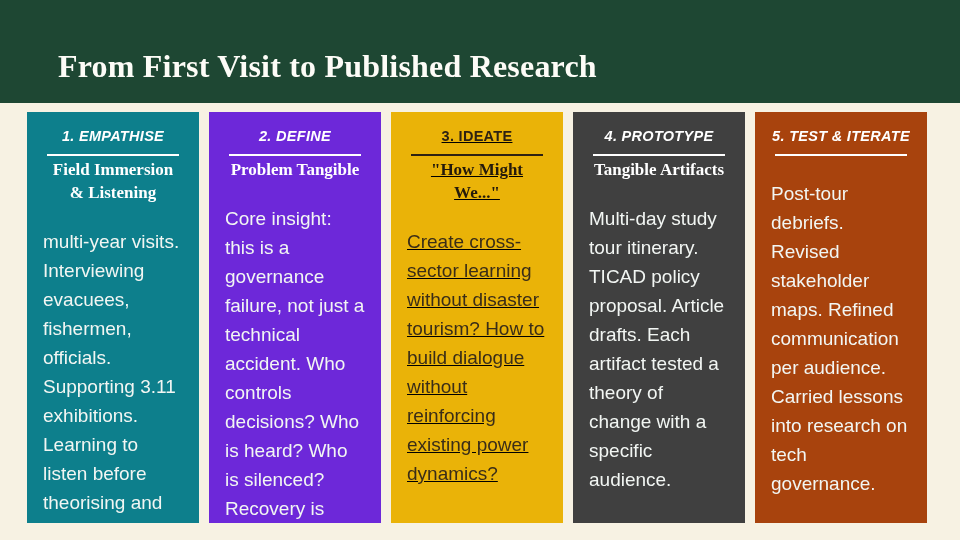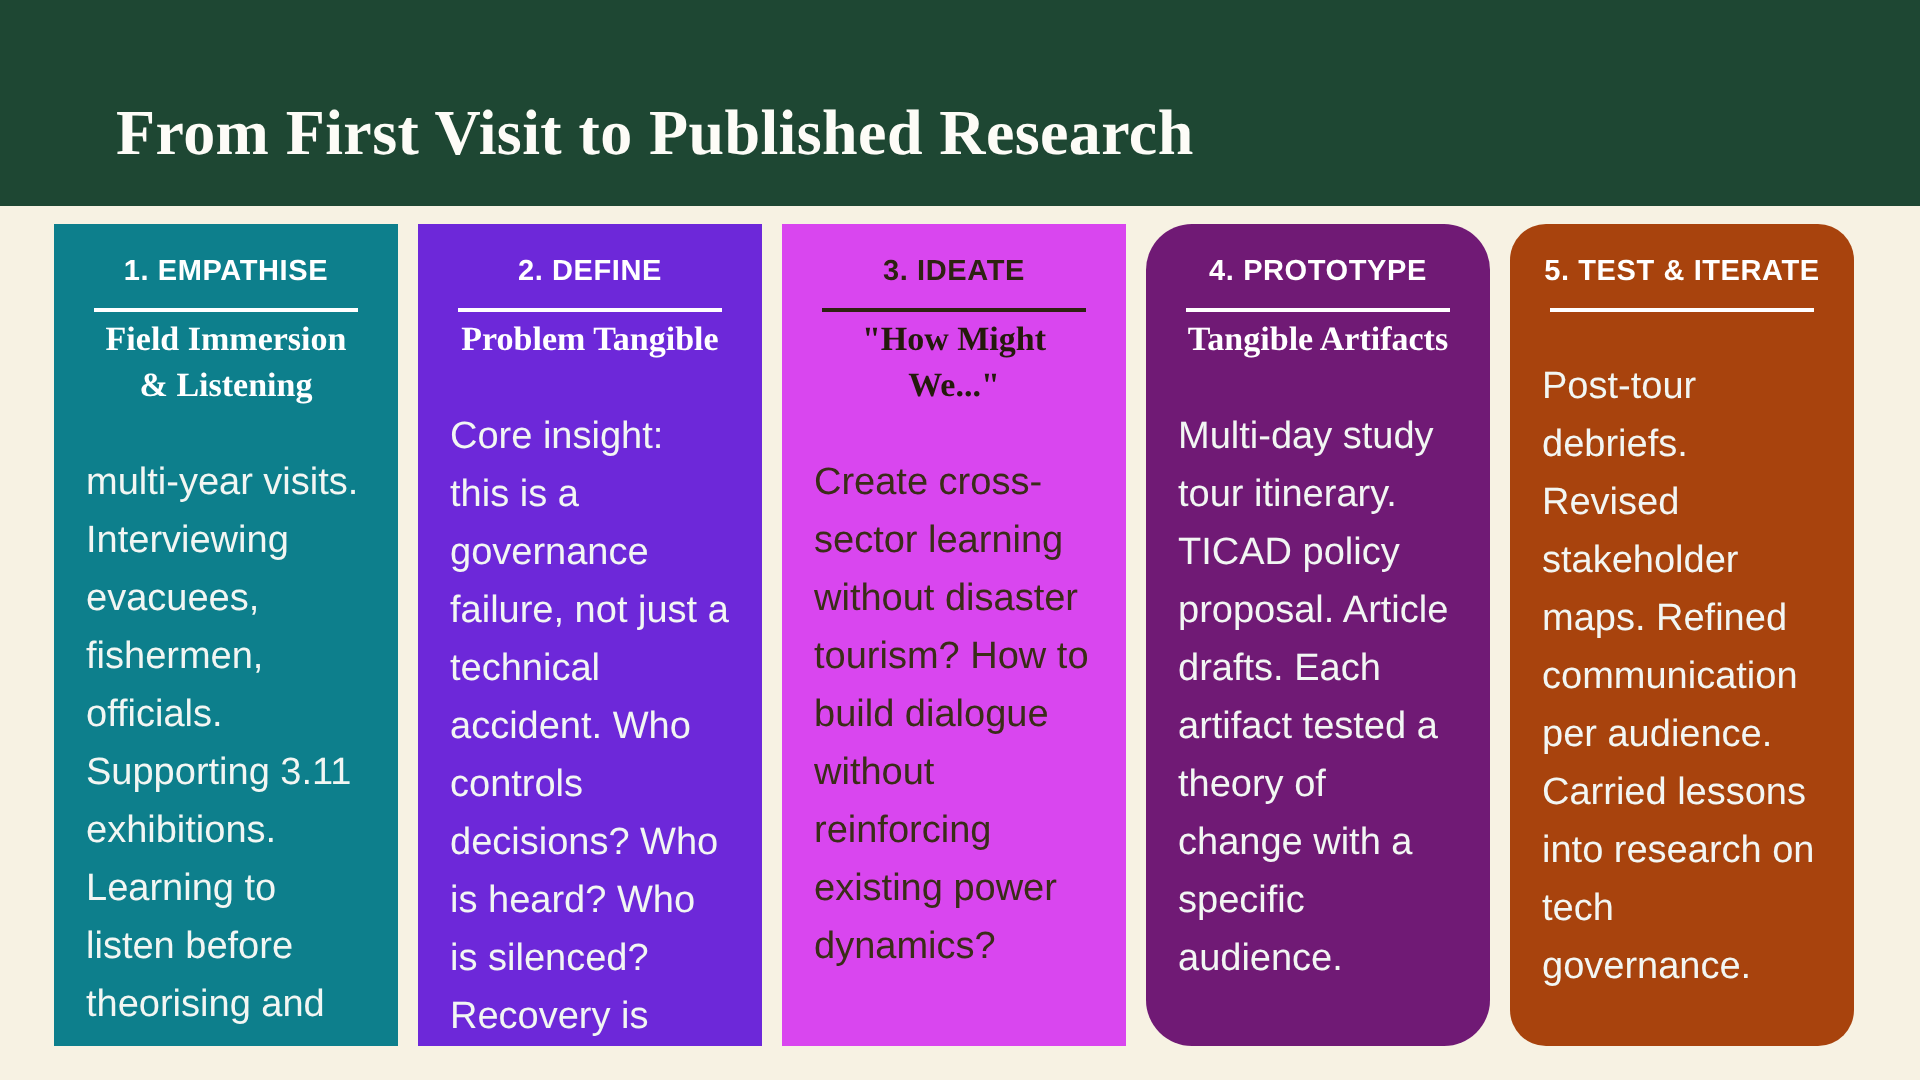--- a/index.html
+++ b/index.html
@@ -85,21 +85,21 @@
   .col-body {
     font-family: "Liberation Sans", sans-serif;
     font-size: 19px;
     line-height: 29px;
     text-align: left;
     margin-top: 23px;
     padding: 0 2px 0 2px;
   }
 
   
-  .light .col-head { color: #ffffff; }
+  .light .col-head { color: #ffffff; font-style: italic; }
   .light .divider { border-color: #ffffff; }
   .light .col-sub { color: #ffffff; }
   .light .col-body { color: #f2f6f3; }
 
   
   .dark .col-head { color: #2e2212; }
   .dark .divider { border-color: #2e2212; }
   .dark .col-sub { color: #241a0c; }
   .dark .col-body { color: #3a2d18; }
 </style>
@@ -121,34 +121,34 @@
       <div class="col-body">multi-year visits. Interviewing evacuees, fishermen, officials. Supporting 3.11 exhibitions. Learning to listen before theorising and failing at that first.</div>
     </div>
 
     <div class="col light" style="background: #6d28d9;">
       <div class="col-head">2. DEFINE</div>
       <div class="divider"></div>
       <div class="col-sub">Problem Tangible</div>
       <div class="col-body">Core insight: this is a governance failure, not just a technical accident. Who controls decisions? Who is heard? Who is silenced? Recovery is political.</div>
     </div>
 
-    <div class="col dark" style="background: #d946ef;">
+    <div class="col dark" style="background: #eab308; text-decoration: underline;">
       <div class="col-head">3. IDEATE</div>
       <div class="divider"></div>
       <div class="col-sub">"How Might We..."</div>
       <div class="col-body">Create cross-sector learning without disaster tourism? How to build dialogue without reinforcing existing power dynamics?</div>
     </div>
 
-    <div class="col light" style="background: #701a75; border-radius: 23px;">
+    <div class="col light" style="background: #404040;">
       <div class="col-head">4. PROTOTYPE</div>
       <div class="divider"></div>
       <div class="col-sub">Tangible Artifacts</div>
       <div class="col-body">Multi-day study tour itinerary. TICAD policy proposal. Article drafts. Each artifact tested a theory of change with a specific audience.</div>
     </div>
 
-    <div class="col light" style="background: rgb(168, 67, 13); border-radius: 18px;">
+    <div class="col light" style="background: rgb(168, 67, 13);">
       <div class="col-head">5. TEST &amp; ITERATE</div>
       <div class="divider"></div>
       <div class="col-body">Post-tour debriefs. Revised stakeholder maps. Refined communication per audience. Carried lessons into research on tech governance.</div>
     </div>
 
   </div>
 </div>
 
 </body></html>

